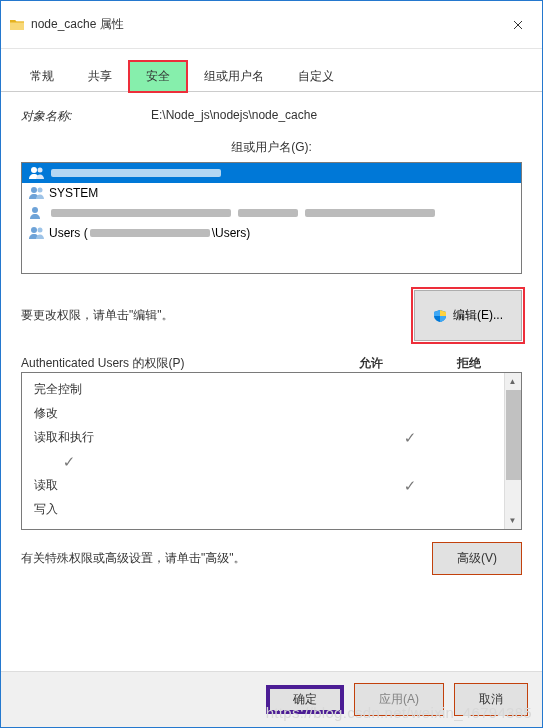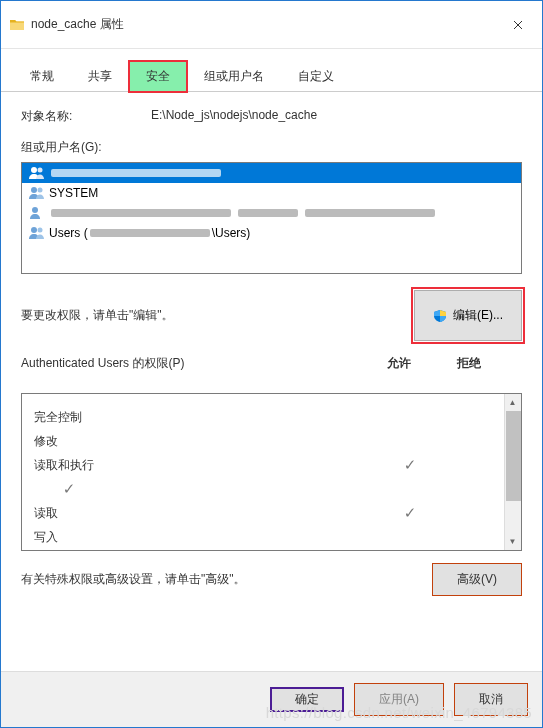--- a/index.html
+++ b/index.html
@@ -11,57 +11,57 @@
     .titlebar-close { width: 40px; height: 28px; display: flex; align-items: center; justify-content: center; cursor: pointer; }
     .titlebar-close svg { stroke: #333; }
     
     .tabs { display: flex; padding: 12px 12px 0 12px; border-bottom: 1px solid #ccc; }
     .tab { padding: 6px 16px; border: 1px solid transparent; border-bottom: none; cursor: pointer; position: relative; color: #333; }
     .tab.active { border: 1px solid #ccc; border-bottom: 1px solid #fff; margin-bottom: -1px; background: #86efac; }
     .tab.highlight { outline: 2px solid #ed2e3a; outline-offset: -1px; }
     
     .content { padding: 16px 20px; }
     .row { display: flex; margin-bottom: 14px; align-items: flex-start; }
-    .label { color: #333; width: 130px; flex-shrink: 0; }
+    .label { color: #333; width: 130px; flex-shrink: 0; font-style: italic; }
     .value { color: #333; }
     
-    .group-label { color: #333; margin-bottom: 6px; }
+    .group-label { color: #333; margin-bottom: 6px; text-align: center; }
     .listbox { border: 1px solid #7a7a7a; height: 112px; overflow-y: auto; background: #fff; }
     .listitem { display: flex; align-items: center; padding: 3px 6px; gap: 3px; cursor: pointer; }
     .listitem.selected { background: #0078d7; color: #fff; }
     .listitem.selected .redact-line { background: rgba(255,255,255,0.7); }
     .user-icon { width: 18px; height: 14px; flex-shrink: 0; }
     .item-text { white-space: nowrap; }
     .redact-line { height: 8px; background: #bbb; border-radius: 2px; display: inline-block; margin: 0 2px; }
     
     .edit-row { display: flex; align-items: center; justify-content: space-between; margin: 16px 0 14px 0; }
     .edit-text { color: #333; }
     .edit-btn { border: 1px solid #adadad; background: #e1e1e1; padding: 16px 18px; cursor: pointer; display: flex; align-items: center; gap: 6px; outline: 2px solid #ed2e3a; outline-offset: 1px; }
     .shield { width: 14px; height: 14px; }
     
-    .perm-header { display: flex; align-items: center; margin-bottom: 21px; }
+    .perm-header { display: flex; align-items: center; margin-bottom: 0; gap: 28px; }
     .perm-header-left { flex: 1; color: #333; }
     .perm-col-h { width: 70px; text-align: center; color: #333; font-weight: bold; }
     .perm-col-h:last-child { margin-right: 18px; }
     
     .perm-box { border: 1px solid #7a7a7a; height: 158px; overflow-y: auto; padding: 8px 6px 8px 12px; position: relative; }
-    .perm-row { display: flex; align-items: flex-end; height: 24px; }
+    .perm-row { display: flex; align-items: flex-start; height: 24px; }
     .perm-name { flex: 1; color: #333; }
     .perm-col { width: 70px; text-align: center; }
     .check { color: #777; font-size: 15px; }
     .perm-scroll-track { position: absolute; right: 0; top: 0; bottom: 0; width: 17px; background: #f0f0f0; border-left: 1px solid #ddd; }
     .perm-scroll-thumb { position: absolute; right: 0; top: 17px; width: 15px; height: 90px; background: #c1c1c1; }
     .perm-scroll-arrow-up, .perm-scroll-arrow-down { position: absolute; right: 0; width: 17px; height: 17px; display: flex; align-items: center; justify-content: center; font-size: 8px; color: #666; }
     .perm-scroll-arrow-up { top: 0; }
     .perm-scroll-arrow-down { bottom: 0; }
     
     .adv-row { display: flex; align-items: center; justify-content: space-between; margin: 12px 0 8px 0; }
     .adv-text { color: #333; }
     .btn { border: 1px solid #c2410c; background: #e1e1e1; padding: 7px 24px; cursor: pointer; color: #333; }
-    .btn.default { border: 2px solid #4c1d95; padding: 2px 23px; }
+    .btn.default { border: 4px solid #4c1d95; padding: 2px 23px; }
     .btn.disabled { color: #838383; }
     
     .footer { position: absolute; bottom: 0; left: 0; right: 0; height: 56px; border-top: 1px solid #ddd; display: flex; align-items: center; justify-content: flex-end; gap: 10px; padding: 0 14px; background: #f0f0f0; }
     
     .watermark { position: absolute; bottom: 6px; right: 10px; color: #d8d8d8; font-size: 15px; letter-spacing: 0.3px; pointer-events: none; }
   </style>
 </head>
 <body>
 
 <div class="titlebar">

